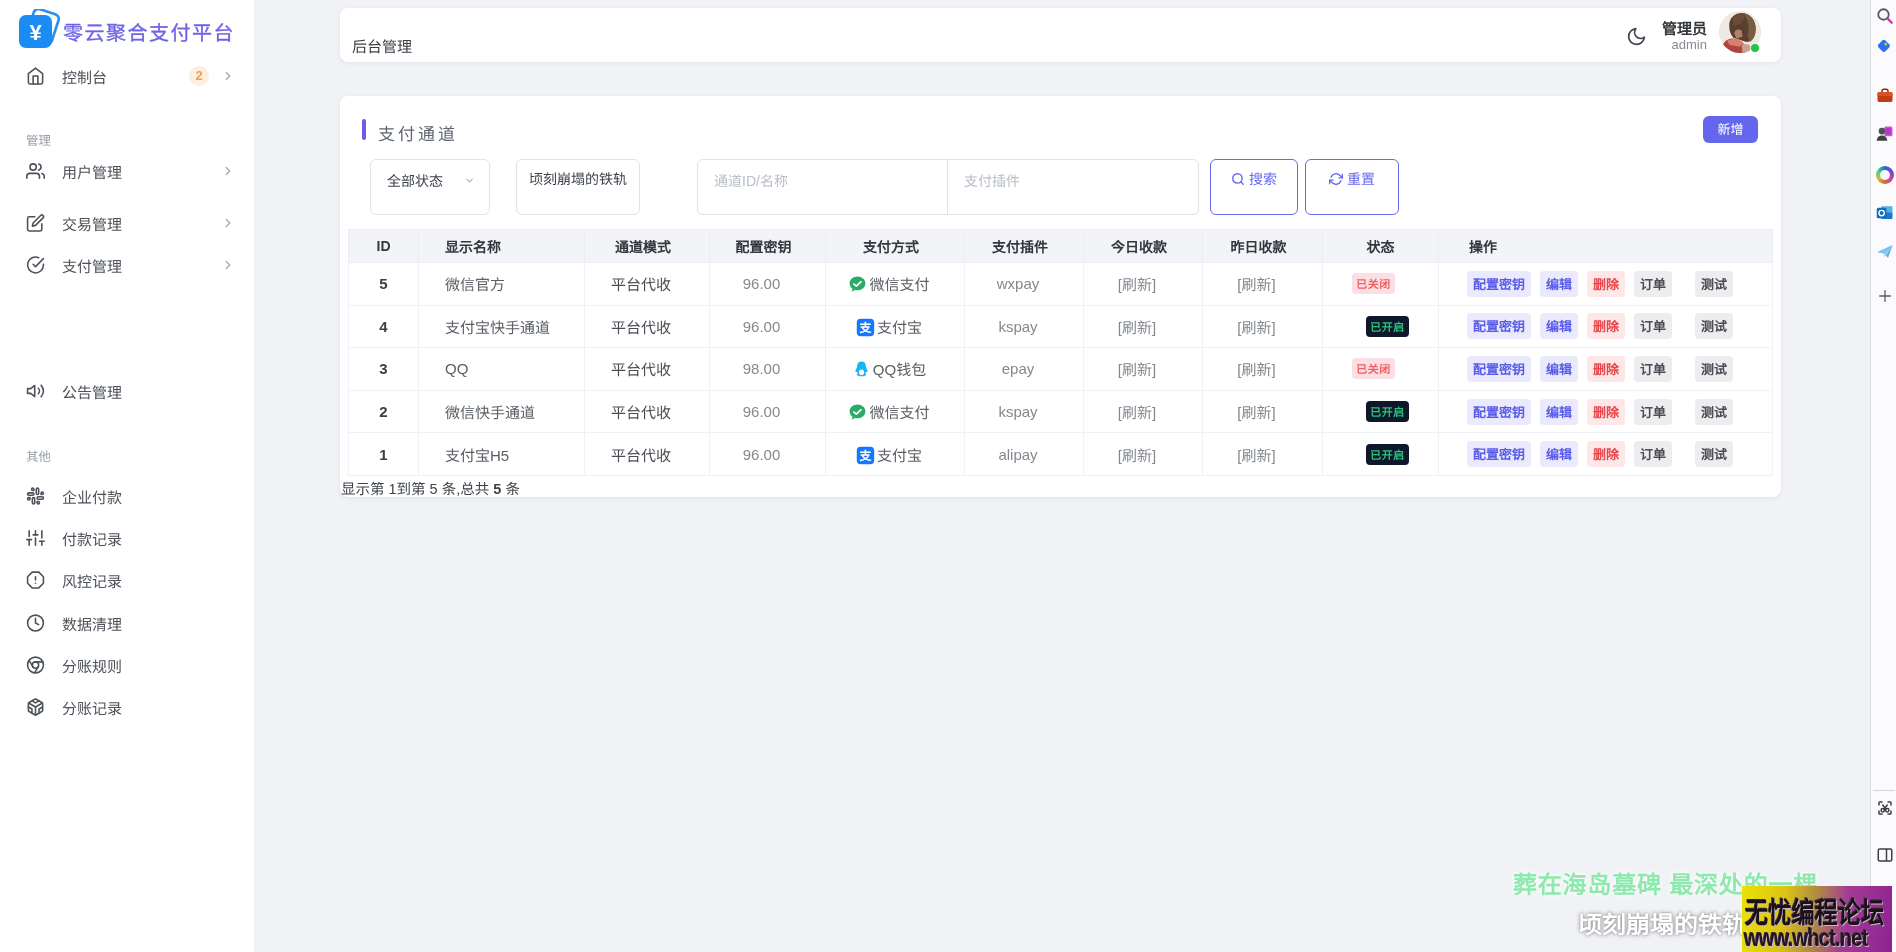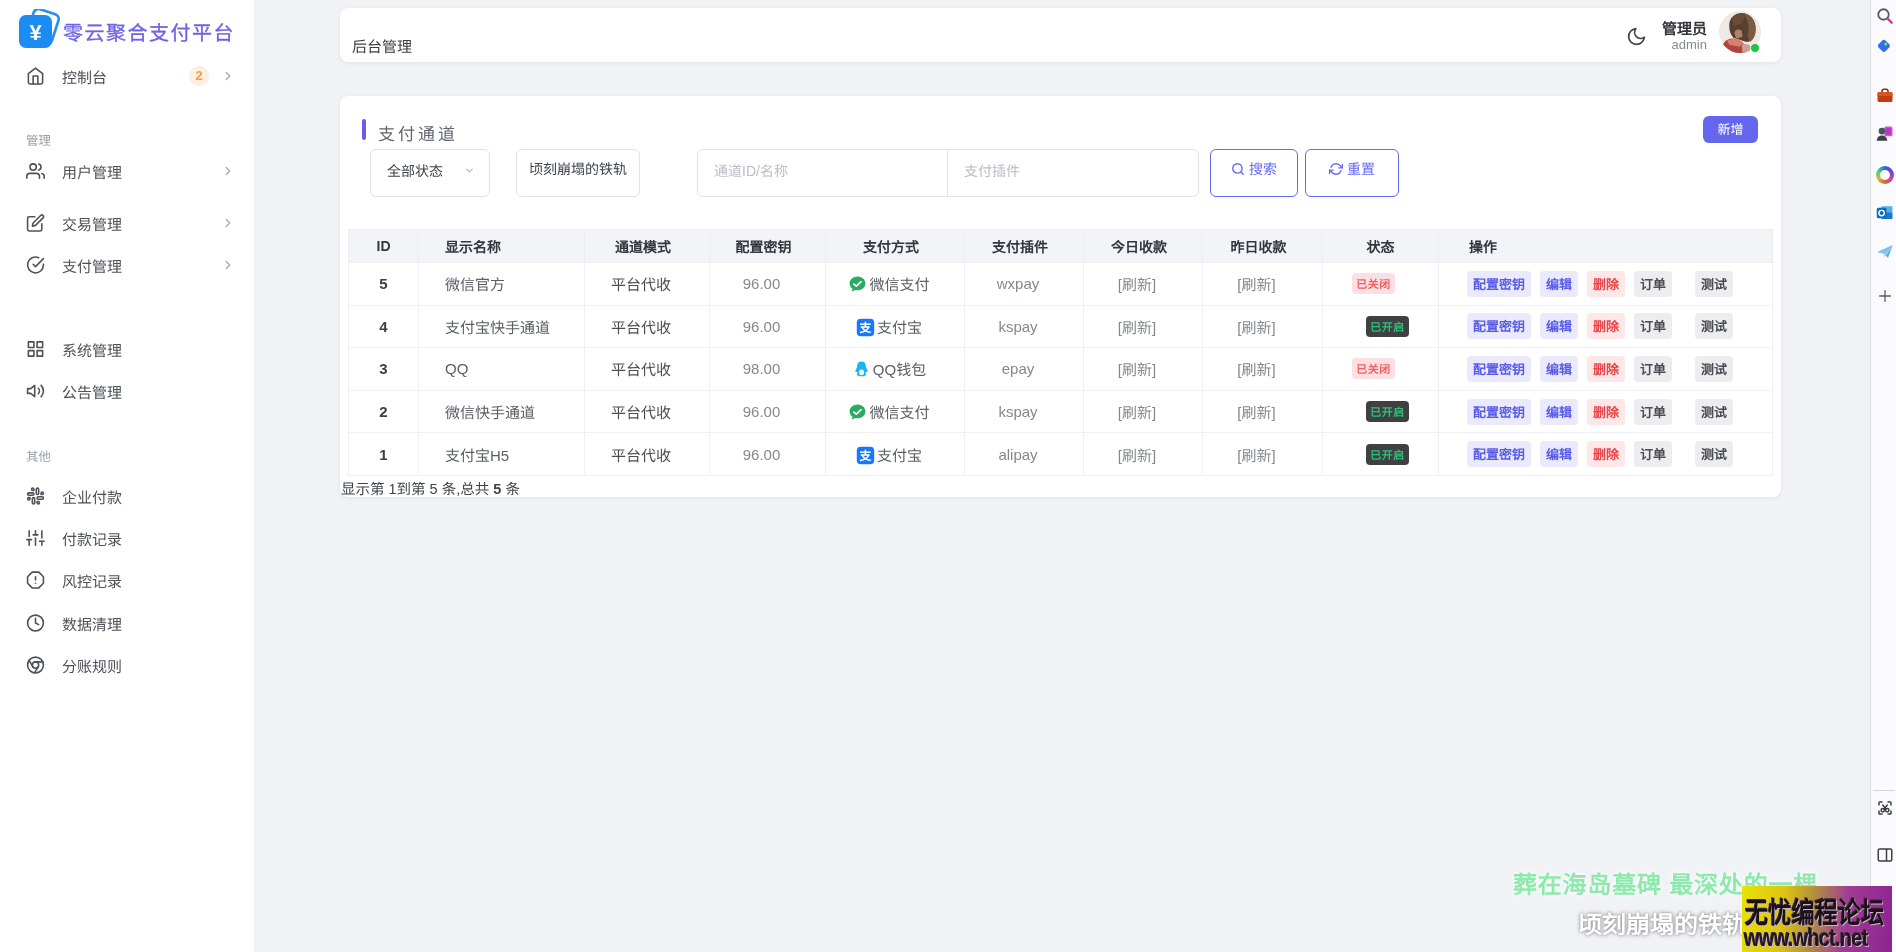--- a/index.html
+++ b/index.html
@@ -20,35 +20,35 @@
 
   
   #topbar { position:absolute; left:340px; top:8px; width:1441px; height:54px; background:#fff; border-radius:8px;
       box-shadow:0 1px 4px rgba(30,35,60,.07); }
 
   
   #maincard { position:absolute; left:340px; top:96px; width:1441px; height:401px; background:#fff; border-radius:8px;
       box-shadow:0 1px 4px rgba(30,35,60,.07); }
 
   
-  .ctrl { position:absolute; top:149px; height:48px; border:1px solid #e0e3e9; border-radius:6px; background:#fff; font-size:14px; color:#3d434b; }
+  .ctrl { position:absolute; top:159px; height:56px; border:1px solid #e0e3e9; border-radius:6px; background:#fff; font-size:14px; color:#3d434b; }
 
   
   #tbl { position:absolute; left:348px; top:229px; width:1424px; border-collapse:collapse; table-layout:fixed; }
   #tbl th { height:33px; background:#f3f4f8; font-size:14px; font-weight:700; color:#33373d; border:1px solid #ebedf2; padding-right:8px; }
   #tbl td { height:42.6px; font-size:15px; color:#5b6066; border:1px solid #f0f1f5; border-top:none; text-align:center; background:#fff; padding-right:12px; }
   #tbl th:first-child, #tbl th:nth-child(9), #tbl th:nth-child(10),
   #tbl td:first-child, #tbl td:nth-child(9), #tbl td:nth-child(10) { padding-right:0; }
   #tbl .lft { text-align:left; padding-left:26px; }
   #tbl .id { font-weight:700; color:#3c4046; font-size:15px; }
   #tbl .gry { color:#84898f; }
   #tbl .drk { color:#4a4e54; }
   .pill { display:inline-block; padding:2px 4px 3px; border-radius:4px; font-size:11px; font-weight:700; letter-spacing:0.5px; position:relative; left:-7px; }
   .p-off { color:#f16063; background:#fcdfe2; }
-  .p-on  { color:#29c17b; background:#404040;margin-left:28px; }
+  .p-on  { color:#29c17b; background:#0f172a;margin-left:28px; }
   .ab { display:inline-block; padding:3px 6px 4px; border-radius:4px; font-size:13px; font-weight:700; margin-right:9px; }
   .ab-p { color:#595ce8; background:#eaeafc; }
   .ab-r { color:#e5484d; background:#fde7e7; }
   .ab-g { color:#4a4d55; background:#ededf0; }
 
   
   #rstrip { position:absolute; left:1870px; top:0; width:26px; height:952px; background:#fbfbfd; border-left:1px solid #dcdde1; }
 
   
   .sub1 { position:absolute; left:1513px; top:865px; font-size:24px; font-weight:700; color:#8fe9ae; letter-spacing:0.8px; white-space:nowrap;
@@ -111,29 +111,20 @@
   <div class="mi" style="top:245px;">
     <svg width="19" height="19" viewBox="0 0 24 24" fill="none" stroke="#4d5259" stroke-width="2" stroke-linecap="round" stroke-linejoin="round">
         <path d="M22 11.08V12a10 10 0 1 1-5.93-9.14"></path>
         <polyline points="22 4 12 14.01 9 11.01"></polyline>
       </svg>
     <span class="txt">支付管理</span>
     <svg class="arr" width="14" height="14" viewBox="0 0 24 24" fill="none" stroke="#a8adb5" stroke-width="2.4" stroke-linecap="round" stroke-linejoin="round" style="right:20px;">
         <polyline points="9 18 15 12 9 6"></polyline>
       </svg>
   </div>
-  <div class="mi" style="top:329px;">
-    <svg width="19" height="19" viewBox="0 0 24 24" fill="none" stroke="#4d5259" stroke-width="2" stroke-linecap="round" stroke-linejoin="round">
-        <rect x="3" y="3" width="7" height="7"></rect>
-        <rect x="14" y="3" width="7" height="7"></rect>
-        <rect x="14" y="14" width="7" height="7"></rect>
-        <rect x="3" y="14" width="7" height="7"></rect>
-      </svg>
-    <span class="txt">系统管理</span>
-  </div>
   <div class="mi" style="top:371px;">
     <svg width="19" height="19" viewBox="0 0 24 24" fill="none" stroke="#4d5259" stroke-width="2" stroke-linecap="round" stroke-linejoin="round">
         <polygon points="11 5 6 9 2 9 2 15 6 15 11 19 11 5"></polygon>
         <path d="M19.07 4.93a10 10 0 0 1 0 14.14M15.54 8.46a5 5 0 0 1 0 7.07"></path>
       </svg>
     <span class="txt">公告管理</span>
   </div>
 
   <div class="sect" style="top:446px;">其他</div>
 
@@ -181,20 +172,31 @@
         <line x1="10.88" y1="21.94" x2="15.46" y2="14"></line>
       </svg>
     <span class="txt">分账规则</span>
   </div>
   <div class="mi" style="top:603px;">
     <svg width="19" height="19" viewBox="0 0 24 24" fill="none" stroke="#4d5259" stroke-width="2" stroke-linecap="round" stroke-linejoin="round">
         <circle cx="12" cy="12" r="10"></circle>
         <polyline points="12 6 12 12 16 14"></polyline>
       </svg>
     <span class="txt">数据清理</span>
+  </div>
+  <div class="mi" style="top:687px;">
+    <svg width="19" height="19" viewBox="0 0 24 24" fill="none" stroke="#4d5259" stroke-width="2" stroke-linecap="round" stroke-linejoin="round">
+        <path d="M21 16V8a2 2 0 0 0-1-1.73l-7-4a2 2 0 0 0-2 0l-7 4A2 2 0 0 0 3 8v8a2 2 0 0 0 1 1.73l7 4a2 2 0 0 0 2 0l7-4A2 2 0 0 0 21 16z"></path>
+        <polyline points="7.5 4.21 12 6.81 16.5 4.21"></polyline>
+        <polyline points="7.5 19.79 7.5 14.6 3 12"></polyline>
+        <polyline points="21 12 16.5 14.6 16.5 19.79"></polyline>
+        <polyline points="3.27 6.96 12 12.01 20.73 6.96"></polyline>
+        <line x1="12" y1="22.08" x2="12" y2="12"></line>
+      </svg>
+    <span class="txt">分账记录</span>
   </div>
 </div>
 
 <div id="topbar">
   <div class="abs" style="left:12px; top:27px; font-size:15px; color:#3a3f45;">后台管理</div>
   <svg class="abs" style="left:1286px; top:18px;" width="21" height="21" viewBox="0 0 24 24" fill="none" stroke="#41464d" stroke-width="2" stroke-linecap="round" stroke-linejoin="round">
       <path d="M21 12.79A9 9 0 1 1 11.21 3 7 7 0 0 0 21 12.79z"></path>
     </svg>
   <div class="abs" style="right:74px; top:9px; font-size:15px; font-weight:700; color:#33373a;">管理员</div>
   <div class="abs" style="right:74px; top:29px; font-size:13px; color:#868b92;">admin</div>

